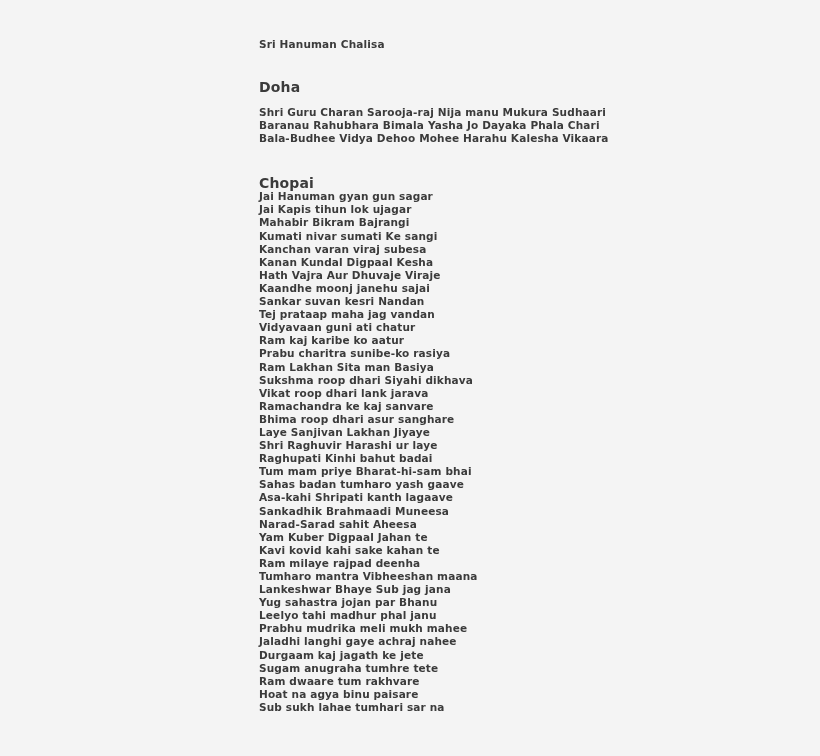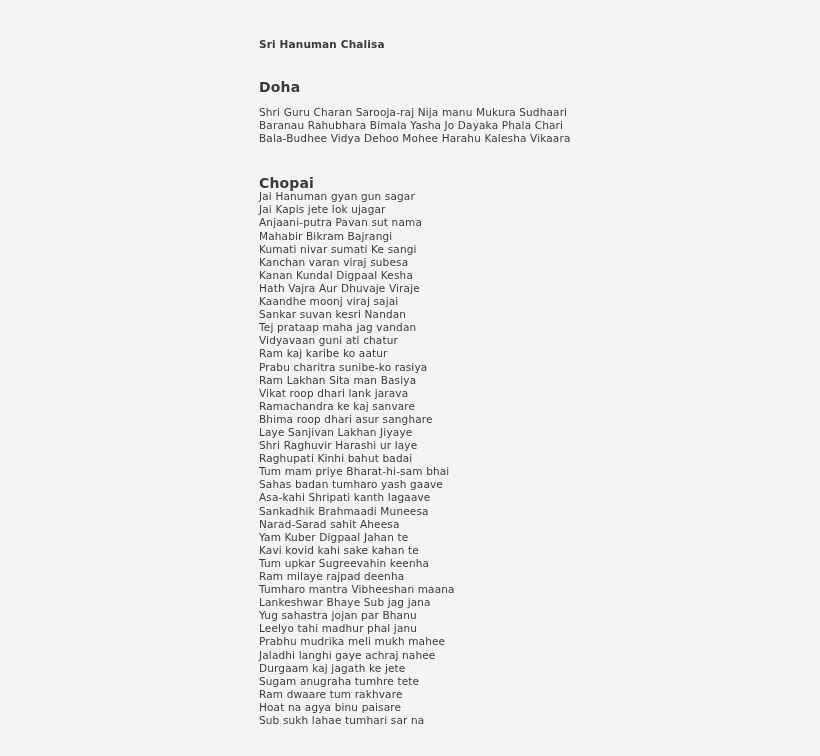--- a/index.html
+++ b/index.html
@@ -39,21 +39,21 @@
     font-size: 14px;
     font-weight: bold;
     color: #3b3b3b;
     letter-spacing: 0.15px;
     line-height: 13px;
     margin: 0;
     white-space: pre;
   }
   .verse-line {
     font-size: 10.5px;
-    font-weight: normal;
+    font-weight: bold;
     color: #3b3b3b;
     letter-spacing: 0.15px;
     line-height: 13.1px;
     margin: 0;
     white-space: pre;
   }
   .spacer-title-doha { height: 30px; }
   .spacer-doha-body { height: 12px; }
   .spacer-doha-chopai { height: 32px; }
   .verse-block { margin: 0; padding: 0; }
@@ -77,48 +77,47 @@
       <div class="verse-line">Baranau Rahubhara Bimala Yasha Jo Dayaka Phala Chari</div>
       <div class="verse-line">Bala-Budhee Vidya Dehoo Mohee Harahu Kalesha Vikaara</div>
     </div>
 
     <div class="spacer-doha-chopai"></div>
 
     <div class="section-heading">Chopai</div>
 
     <div class="verse-block">
       <div class="verse-line">Jai Hanuman gyan gun sagar</div>
-      <div class="verse-line">Jai Kapis jete lok ujagar</div>
-      <div class="verse-line">Anjaani-putra Pavan sut nama</div>
+      <div class="verse-line">Jai Kapis tihun lok ujagar</div>
       <div class="verse-line">Mahabir Bikram Bajrangi</div>
       <div class="verse-line">Kumati nivar sumati Ke sangi</div>
       <div class="verse-line">Kanchan varan viraj subesa</div>
       <div class="verse-line">Kanan Kundal Digpaal Kesha</div>
       <div class="verse-line">Hath Vajra Aur Dhuvaje Viraje</div>
-      <div class="verse-line">Kaandhe moonj viraj sajai</div>
+      <div class="verse-line">Kaandhe moonj janehu sajai</div>
       <div class="verse-line">Sankar suvan kesri Nandan</div>
       <div class="verse-line">Tej prataap maha jag vandan</div>
       <div class="verse-line">Vidyavaan guni ati chatur</div>
       <div class="verse-line">Ram kaj karibe ko aatur</div>
       <div class="verse-line">Prabu charitra sunibe-ko rasiya</div>
       <div class="verse-line">Ram Lakhan Sita man Basiya</div>
+      <div class="verse-line">Sukshma roop dhari Siyahi dikhava</div>
       <div class="verse-line">Vikat roop dhari lank jarava</div>
       <div class="verse-line">Ramachandra ke kaj sanvare</div>
       <div class="verse-line">Bhima roop dhari asur sanghare</div>
       <div class="verse-line">Laye Sanjivan Lakhan Jiyaye</div>
       <div class="verse-line">Shri Raghuvir Harashi ur laye</div>
       <div class="verse-line">Raghupati Kinhi bahut badai</div>
       <div class="verse-line">Tum mam priye Bharat-hi-sam bhai</div>
       <div class="verse-line">Sahas badan tumharo yash gaave</div>
       <div class="verse-line">Asa-kahi Shripati kanth lagaave</div>
       <div class="verse-line">Sankadhik Brahmaadi Muneesa</div>
       <div class="verse-line">Narad-Sarad sahit Aheesa</div>
       <div class="verse-line">Yam Kuber Digpaal Jahan te</div>
       <div class="verse-line">Kavi kovid kahi sake kahan te</div>
-      <div class="verse-line">Tum upkar Sugreevahin keenha</div>
       <div class="verse-line">Ram milaye rajpad deenha</div>
       <div class="verse-line">Tumharo mantra Vibheeshan maana</div>
       <div class="verse-line">Lankeshwar Bhaye Sub jag jana</div>
       <div class="verse-line">Yug sahastra jojan par Bhanu</div>
       <div class="verse-line">Leelyo tahi madhur phal janu</div>
       <div class="verse-line">Prabhu mudrika meli mukh mahee</div>
       <div class="verse-line">Jaladhi langhi gaye achraj nahee</div>
       <div class="verse-line">Durgaam kaj jagath ke jete</div>
       <div class="verse-line">Sugam anugraha tumhre tete</div>
       <div class="verse-line">Ram dwaare tum rakhvare</div>

